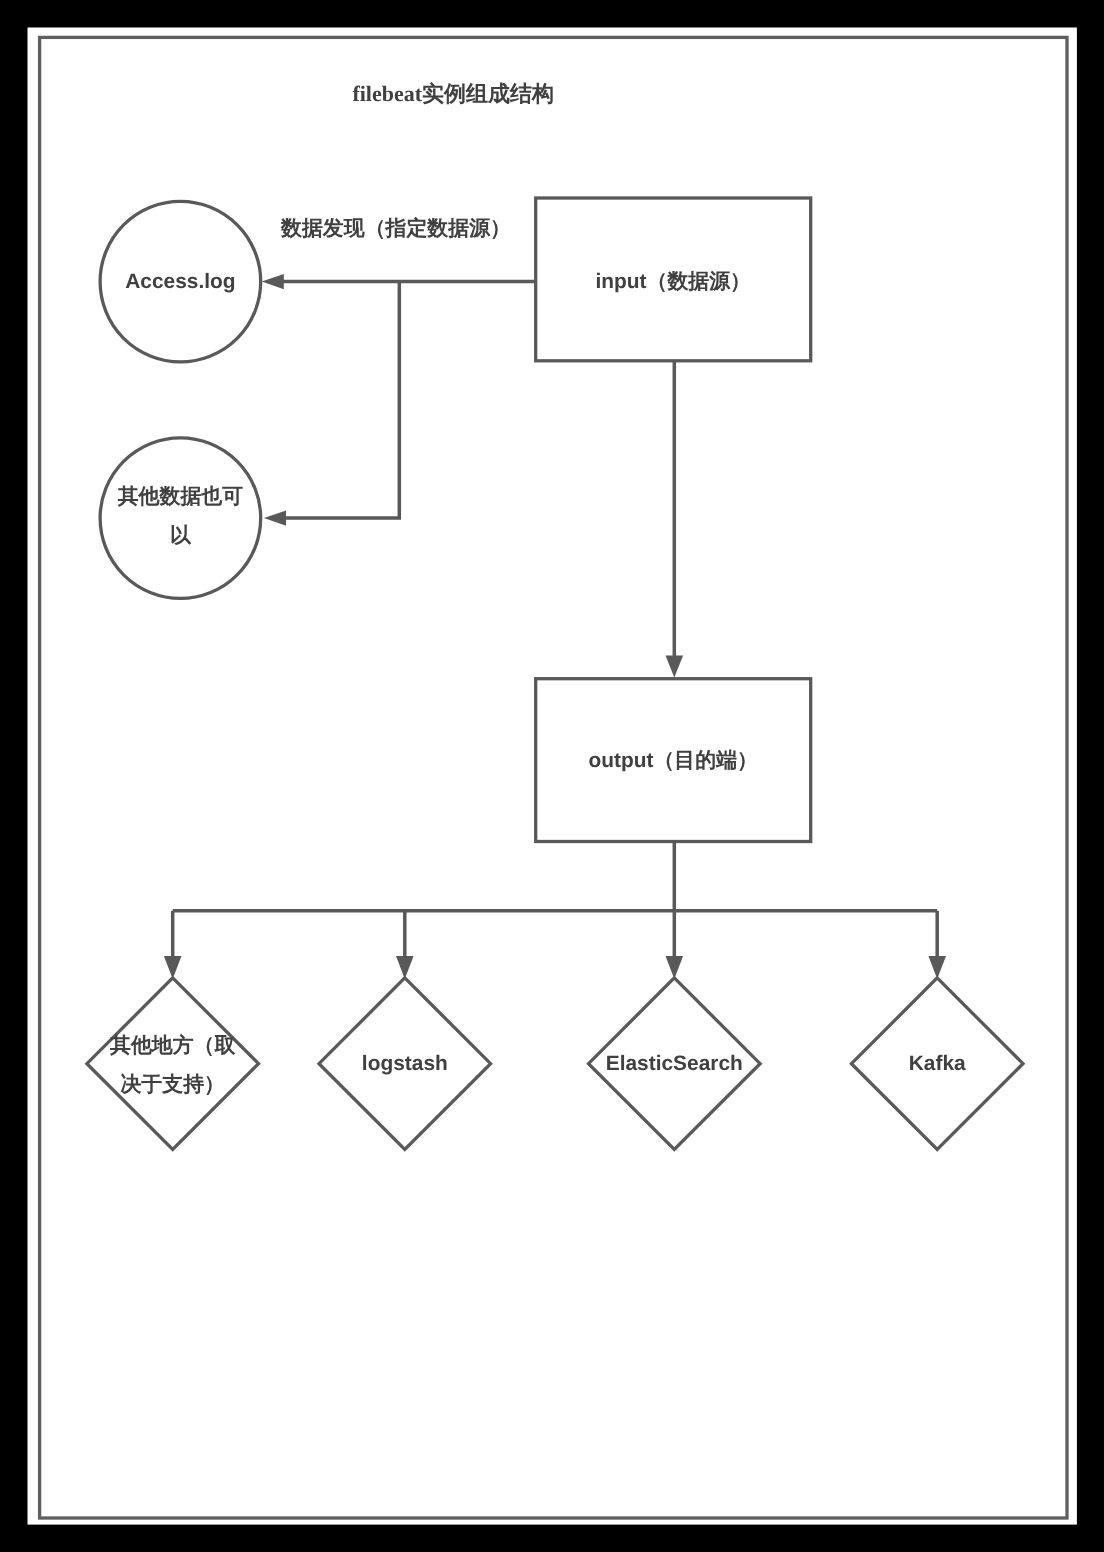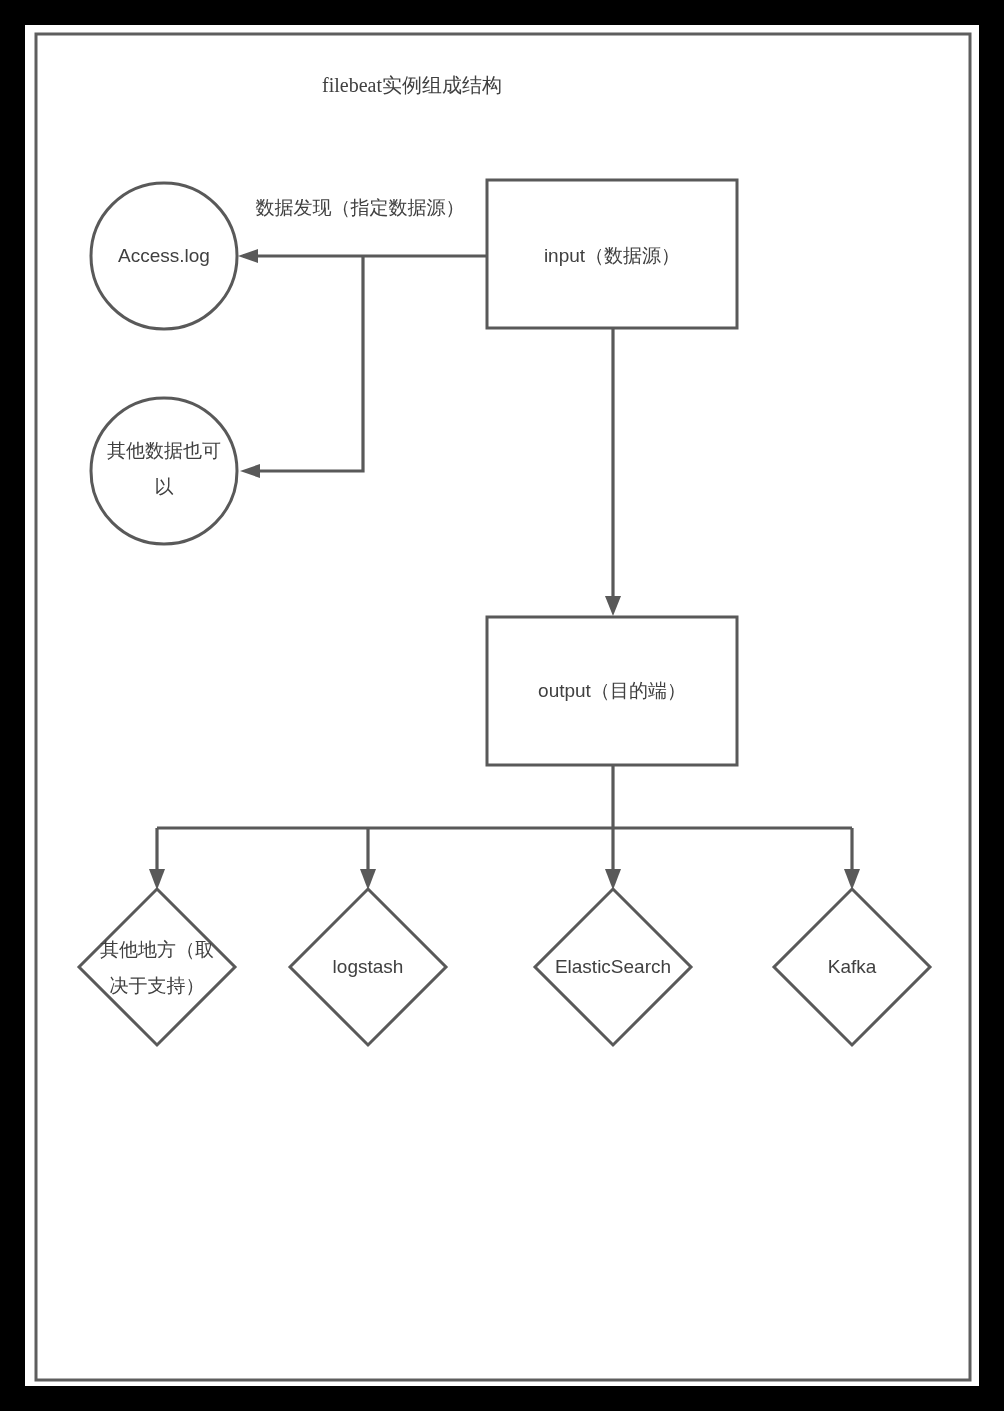--- a/index.html
+++ b/index.html
@@ -7,20 +7,21 @@
     padding: 0;
     background: #000000;
   }
   #canvas {
     position: relative;
     width: 1004px;
     height: 1411px;
     background: #000000;
     overflow: hidden;
     font-family: "Liberation Sans", "DejaVu Sans", sans-serif;
+    font-weight: bold;
   }
   #page-sheet {
     position: absolute;
     left: 25px;
     top: 25px;
     width: 954px;
     height: 1361px;
     background: #ffffff;
   }
   #diagram-svg {

